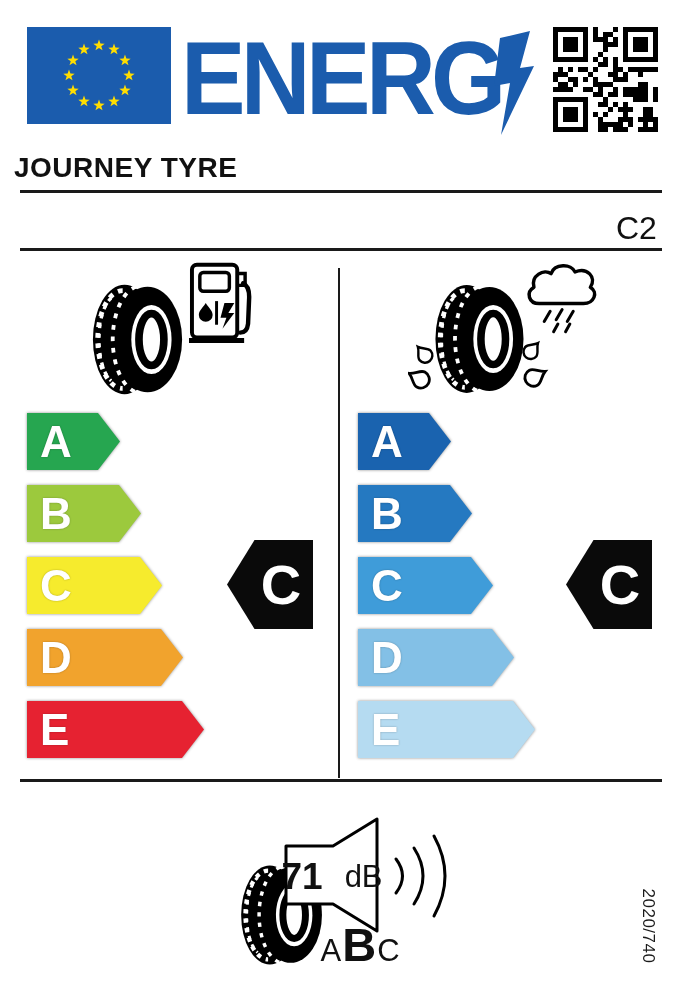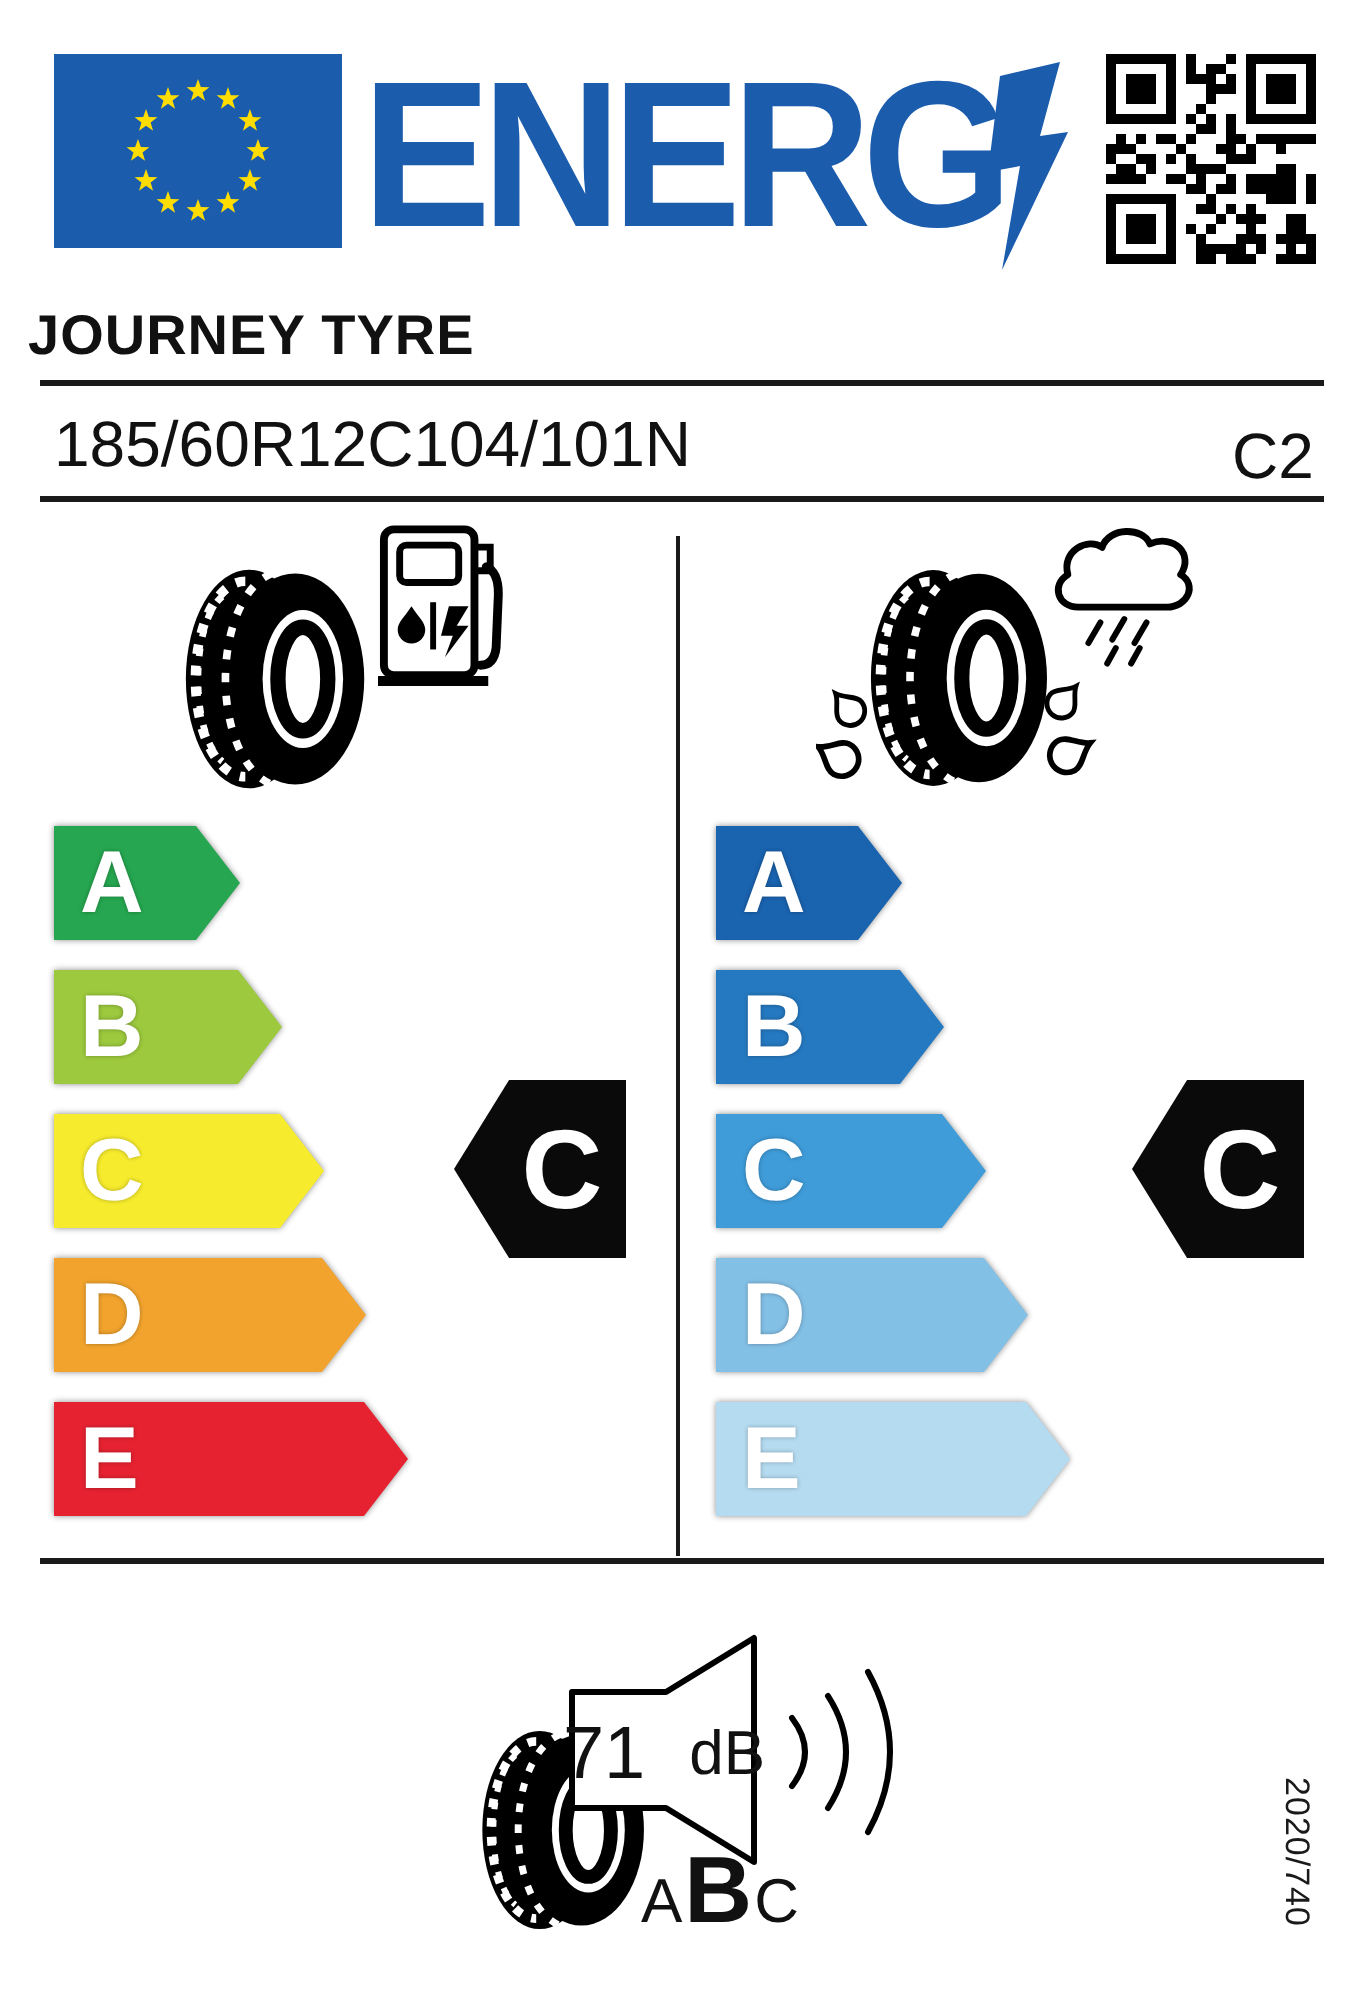--- a/index.html
+++ b/index.html
@@ -58,21 +58,21 @@
   .badge-fuel{left:227px;top:540px;}
   .badge-wet{left:566px;top:540px;}
 
   
   .tyre-noise{left:238px;top:862px;width:88px;height:106px;}
   .megaphone{left:283px;top:815px;width:98px;height:120px;}
   .noise-text{
     left:287px;top:849px;width:90px;height:56px;
     display:flex;align-items:center;justify-content:center;color:#111;
   }
-  .noise-value{font-size:37px;font-weight:normal;}
+  .noise-value{font-size:37px;font-weight:bold;}
   .noise-unit{font-size:31px;margin-left:22px;}
   .arcs{left:390px;top:823px;width:68px;height:106px;}
   .noise-classes{
     left:298px;top:921px;width:124px;display:flex;align-items:baseline;
     justify-content:center;color:#111;line-height:1;
   }
   .noise-class{font-size:31px;}
   .noise-class.active{font-size:47px;font-weight:bold;margin:0 1px;}
 
   
@@ -332,21 +332,20 @@
       <rect x="65" y="100" width="5" height="5" fill="#000"></rect>
       <rect x="70" y="100" width="5" height="5" fill="#000"></rect>
       <rect x="85" y="100" width="5" height="5" fill="#000"></rect>
       <rect x="90" y="100" width="5" height="5" fill="#000"></rect>
       <rect x="95" y="100" width="5" height="5" fill="#000"></rect>
       <rect x="100" y="100" width="5" height="5" fill="#000"></rect>
     </svg>
 
   <div class="abs brand">JOURNEY TYRE</div>
   <div class="abs rule rule1"></div>
-  <div class="abs size">185/60R12C104/101N</div>
   <div class="abs tclass">C2</div>
   <div class="abs rule rule2"></div>
 
   <svg class="abs tyre-left" viewBox="0 0 100 122">
     <g class="tyre-shape">
         <ellipse cx="36" cy="61" rx="33" ry="57" fill="#000"></ellipse>
         <ellipse cx="60" cy="61" rx="36" ry="55" fill="#000"></ellipse>
         <path d="M22 18 A 18 45 0 0 0 22 104" fill="none" stroke="#fff" stroke-width="3.5" stroke-dasharray="4 6"></path>
         <path d="M34 10 A 26 51 0 0 0 34 112" fill="none" stroke="#fff" stroke-width="5" stroke-dasharray="5 6"></path>
         <path d="M48 6 A 30 56 0 0 0 48 116" fill="none" stroke="#fff" stroke-width="4" stroke-dasharray="5 7"></path>

